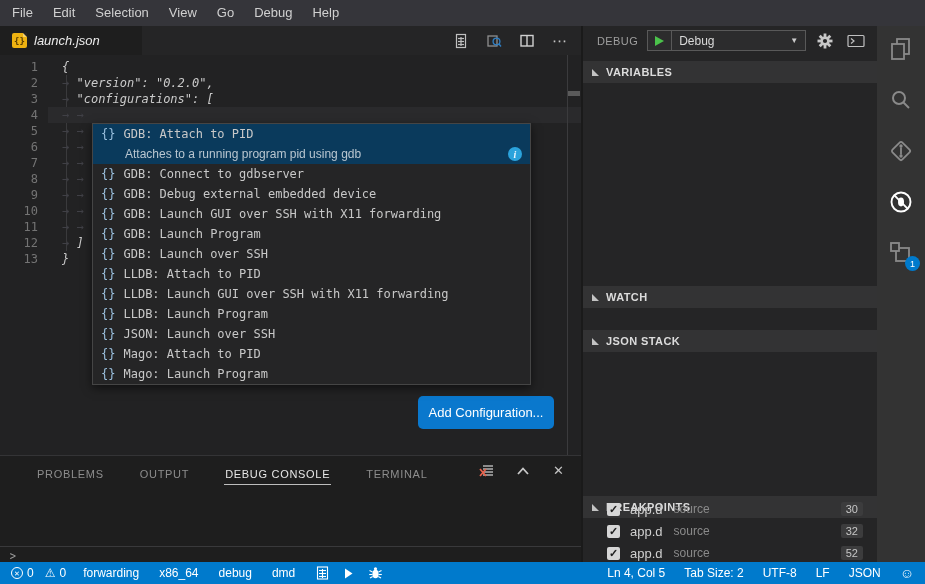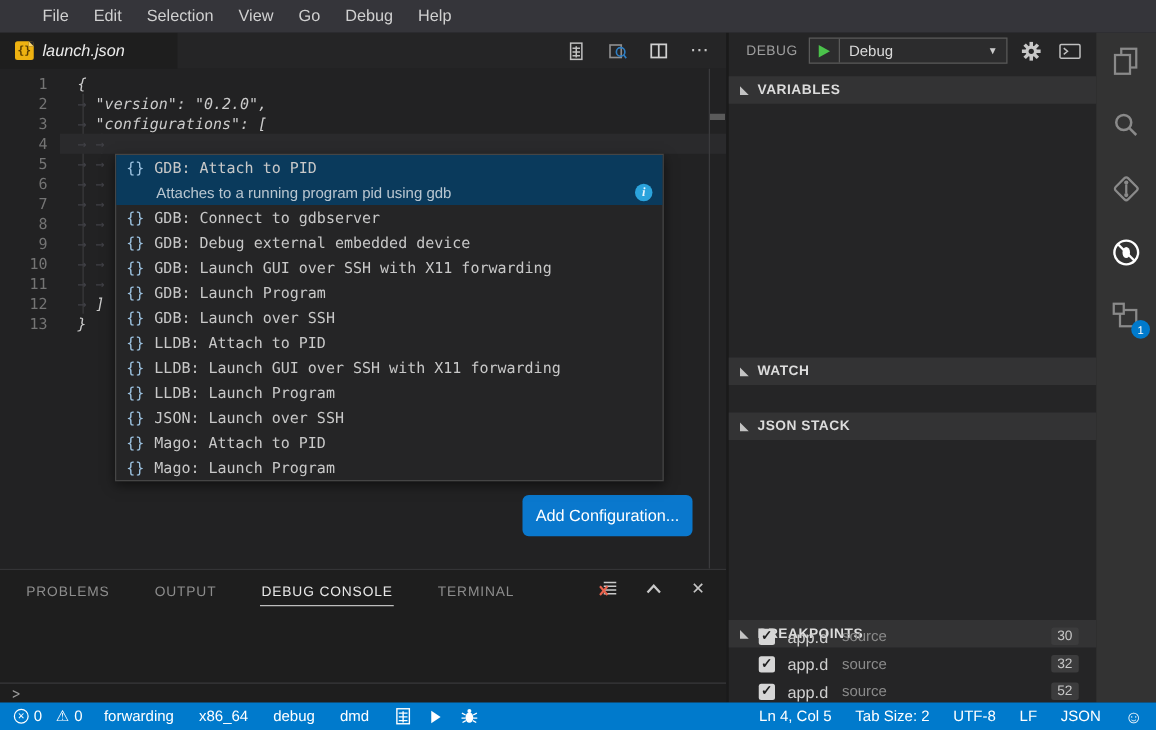--- a/index.html
+++ b/index.html
@@ -1,20 +1,20 @@
 <!DOCTYPE html>
 <html><head>
 <meta charset="utf-8">
 <style>
   * { margin:0; padding:0; box-sizing:border-box; }
   html,body { width:925px; height:584px; }
   body { position:relative; background:#212122; font-family:"Liberation Sans",sans-serif; overflow:hidden; color:#cccccc; }
 
   
-  .menubar { position:absolute; left:0; top:0; width:925px; height:26px; background:#35353a; display:flex; align-items:center; padding-left:24px; z-index:3; }
+  .menubar { position:absolute; left:0; top:0; width:925px; height:26px; background:#35353a; display:flex; align-items:center; padding-left:2px; z-index:3; }
   .menu-item { padding:0 10px; font-size:13px; color:#d0d0d0; line-height:26px; cursor:default; }
 
   
   .tabbar { position:absolute; left:0; top:26px; width:581px; height:29px; background:#252526; display:flex; align-items:center; }
   .tab { width:142px; height:29px; background:#1e1e1e; display:flex; align-items:center; gap:7px; padding-left:12px; }
   .json-icon { width:15px; height:15px; background:#eeb211; border-radius:2px; color:#5a3e00; font:bold 9px "DejaVu Sans Mono",monospace; display:flex; align-items:center; justify-content:center; position:relative; }
   .json-icon::after { content:""; position:absolute; top:0; right:0; border-top:4px solid #252526; border-left:4px solid #f7d269; }
   .tab-label { font-style:italic; font-size:13px; color:#ececec; white-space:nowrap; }
   .tab-actions { margin-left:auto; display:flex; align-items:center; gap:15px; padding-right:12px; }
   .tb-icon { display:flex; align-items:center; justify-content:center; width:18px; height:18px; }
@@ -40,21 +40,21 @@
   .sg-icon { color:#9cc2e0; }
   .sg-detail { display:none; height:20px; align-items:center; padding:0 8px 0 32px; font:12px "Liberation Sans",sans-serif; color:#b9c6d0; }
   .sg-item.selected { background:#0a3a5c; }
   .sg-item.selected .sg-detail { display:flex; }
   .info-icon { margin-left:auto; width:14px; height:14px; border-radius:50%; background:#2ba3dc; color:#eaf6ff; font:italic bold 10px "Liberation Serif",serif; display:flex; align-items:center; justify-content:center; }
 
   .add-config-btn { position:absolute; left:418px; top:341px; width:136px; height:33px; background:#0a78cd; border:none; border-radius:5px; color:#ffffff; font-size:13px; font-family:"Liberation Sans",sans-serif; display:flex; align-items:center; justify-content:center; z-index:4; }
 
   
   .panel { position:absolute; left:0; top:455px; width:581px; height:107px; background:#1e1e1e; border-top:1px solid #343436; }
-  .panel-tabs { display:flex; align-items:center; height:32px; padding-left:20px; gap:34px; }
+  .panel-tabs { display:flex; align-items:center; height:32px; padding-left:36px; gap:34px; }
   .panel-tab { font-size:11px; letter-spacing:.7px; color:#8d8d8d; padding:8px 1px 4px; border-bottom:1px solid transparent; cursor:default; }
   .panel-tab.active { color:#e7e7e7; border-bottom-color:#bdbdbd; }
   .panel-actions { margin-left:auto; display:flex; align-items:center; gap:19px; padding-right:14px; }
   .pa-icon { display:flex; align-items:center; justify-content:center; width:17px; height:17px; position:relative; }
   .close-glyph { font-size:13px; color:#c5c5c5; }
   .console-sep { position:absolute; left:0; top:90px; width:100%; height:1px; background:#39393b; }
   .console-prompt { position:absolute; left:9px; top:92px; font:13px "DejaVu Sans Mono",monospace; color:#9a9a9a; transform:scaleX(.8); }
 
   
   .sidebar { position:absolute; left:581px; top:26px; width:296px; height:536px; background:#252526; border-left:2px solid #1a1a1a; }

